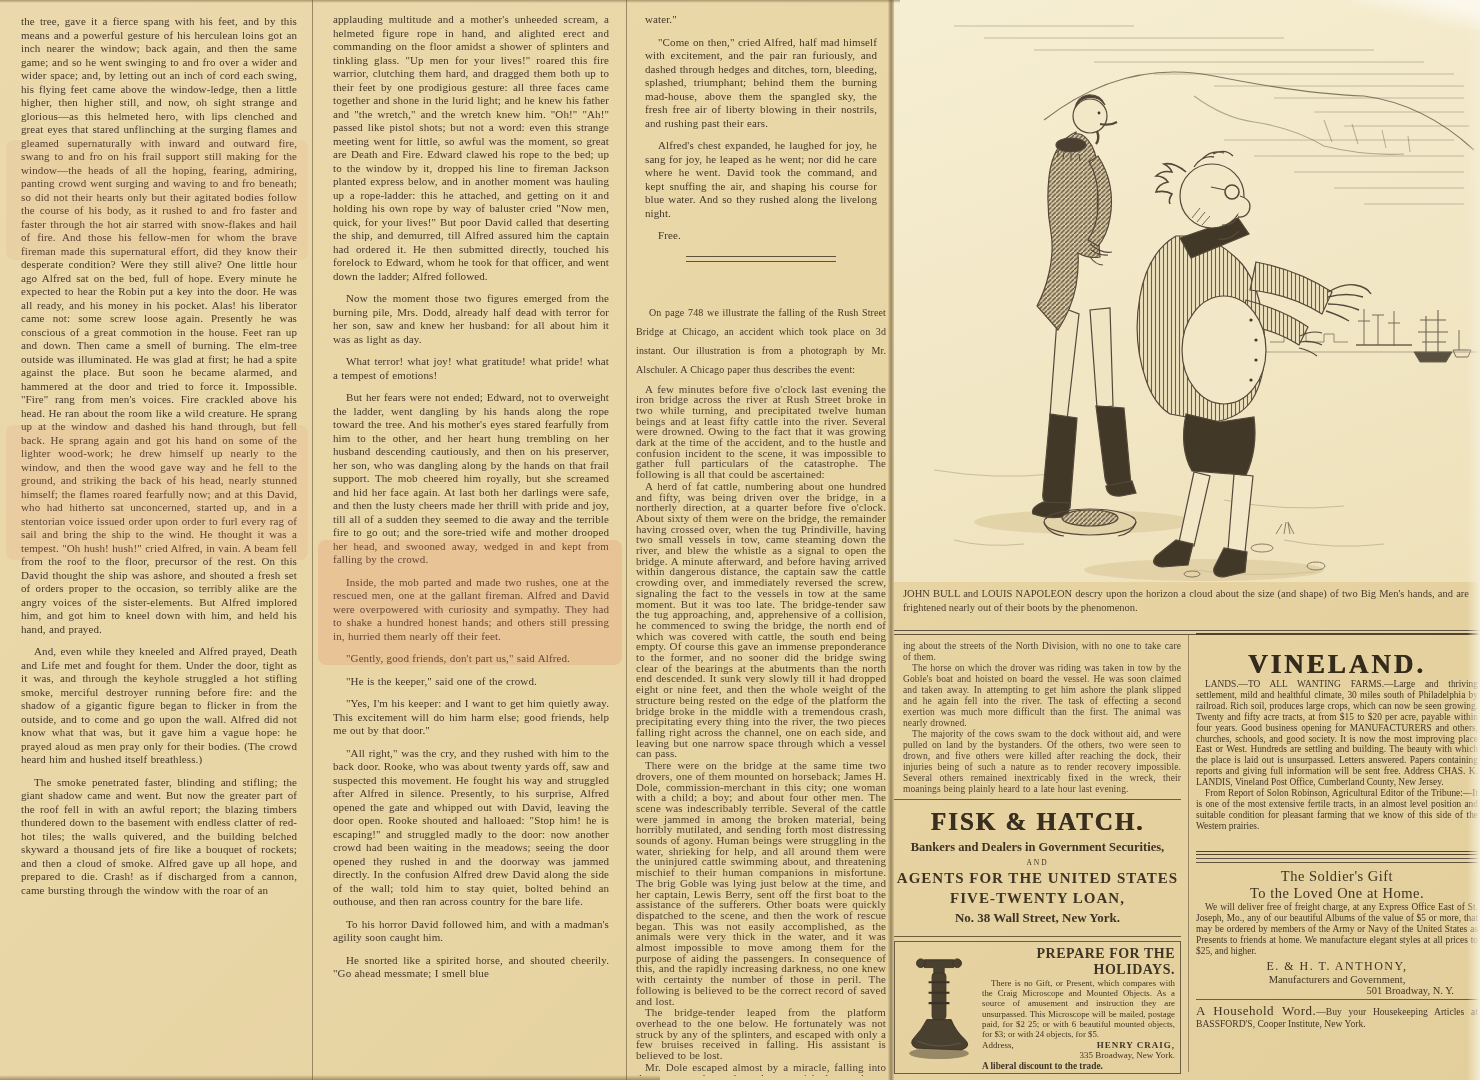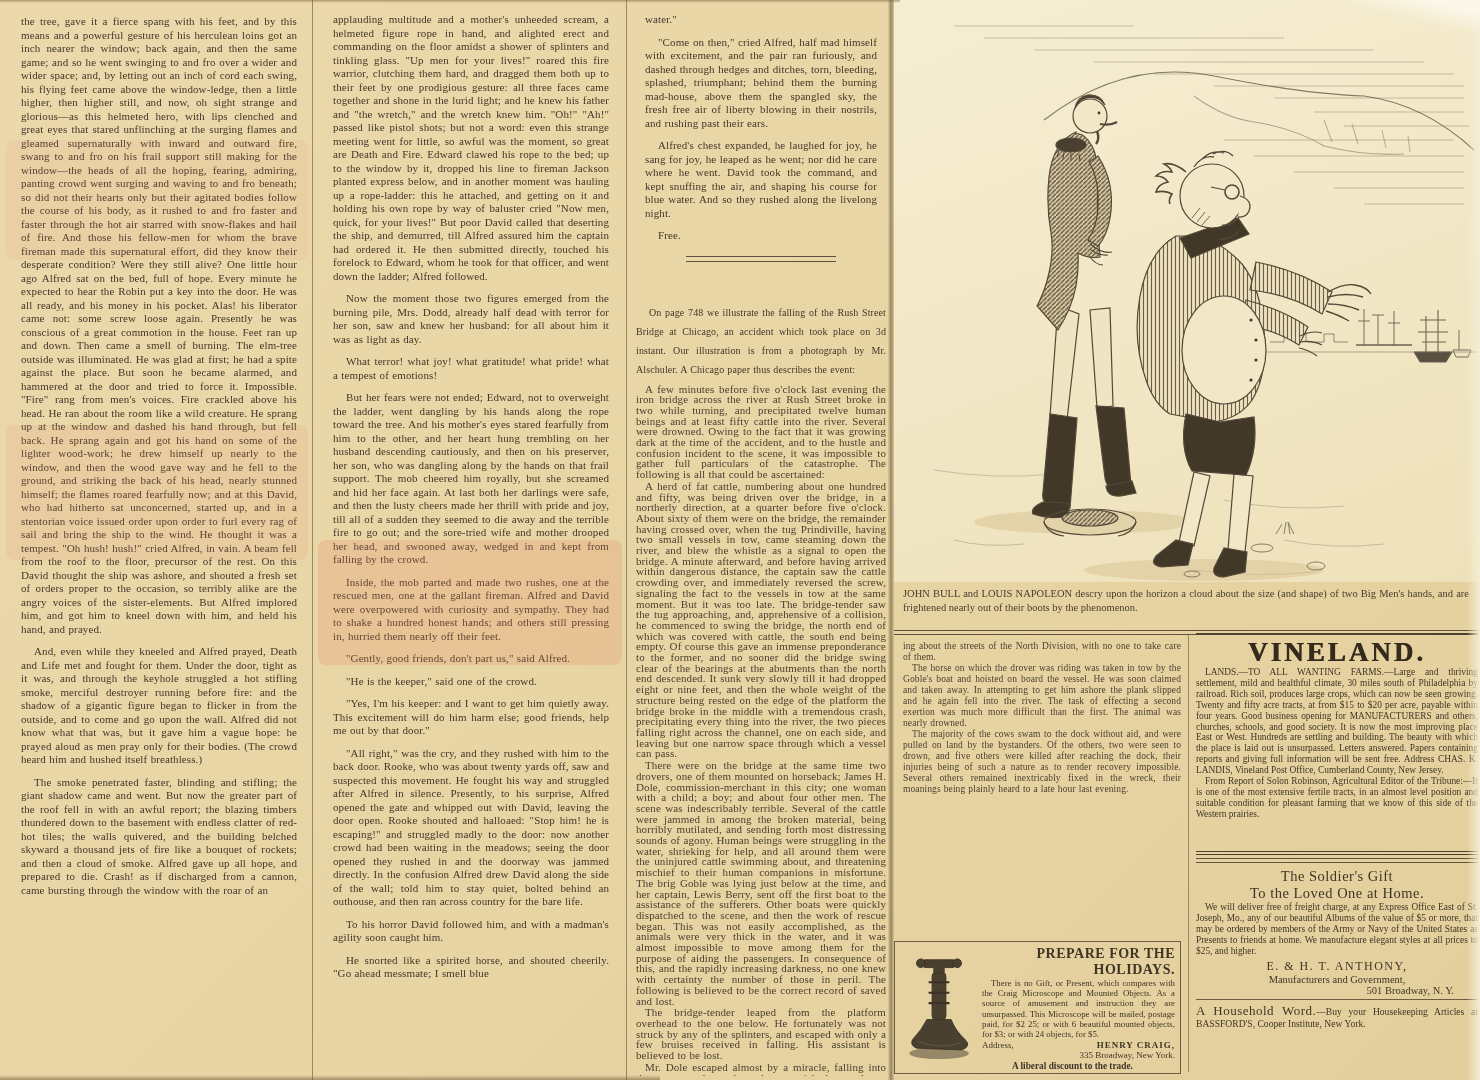--- a/index.html
+++ b/index.html
@@ -60,24 +60,24 @@
   
   #holidays{left:894px;top:941px;width:287px;height:133px;border:1px solid #6b5c42;
     box-sizing:border-box;display:flex;padding:4px 5px;gap:4px;}
   #holidays .pic{flex:0 0 78px;}
   #holidays .txt{flex:1;}
   #holidays .title{font-size:14px;font-weight:bold;letter-spacing:.5px;text-align:right;}
   #holidays .body{font-size:8.8px;line-height:10.2px;}
   #holidays .line{font-size:9px;display:flex;justify-content:space-between;margin-top:1px;}
   #holidays .contact{font-weight:bold;letter-spacing:1px;}
   #holidays .right{text-align:right;font-size:9px;}
-  #holidays .disc{font-size:9.3px;font-weight:bold;margin-top:1px;margin-left:30px;}
+  #holidays .disc{font-size:9.3px;font-weight:bold;margin-top:1px;}
   
   #vineland{left:1196px;top:633px;width:282px;height:222px;border-top:2px solid #4f4330;
-    border-bottom:4px double #4f4330;box-sizing:border-box;padding-top:2px;}
+    border-bottom:4px double #4f4330;box-sizing:border-box;padding-top:14px;}
   #vineland .title{font-size:27px;font-weight:bold;letter-spacing:3px;text-align:center;
     color:#352b1c;text-shadow:.7px 0 0 #352b1c;line-height:30px;}
   
   #soldier{left:1196px;top:858px;width:282px;height:137px;}
   #soldier .t1,#soldier .t2{font-size:14.5px;font-weight:normal;text-align:center;line-height:17px;letter-spacing:.5px;}
   #soldier .firm{font-size:12px;letter-spacing:1.5px;text-align:center;margin-top:2px;}
   #soldier .mfr{font-size:10.5px;text-align:center;}
   #soldier .addr{font-size:10.5px;text-align:right;padding-right:24px;}
   
   #household{left:1196px;top:999px;width:282px;height:50px;border-top:1px solid #6b5c42;padding-top:5px;
@@ -247,20 +247,28 @@
 
   <div id="caption">JOHN BULL and LOUIS NAPOLEON descry upon the horizon a cloud about the size (and shape) of two Big Men's hands, and are frightened nearly out of their boots by the phenomenon.</div>
   <div id="caption-rule"></div>
 
   <div id="col4" class="col">
       <p>ing about the streets of the North Division, with no one to take care of them.</p>
       <p>The horse on which the drover was riding was taken in tow by the Goble's boat and hoisted on board the vessel. He was soon claimed and taken away. In attempting to get him ashore the plank slipped and he again fell into the river. The task of effecting a second exertion was much more difficult than the first. The animal was nearly drowned.</p>
       <p>The majority of the cows swam to the dock without aid, and were pulled on land by the bystanders. Of the others, two were seen to drown, and five others were killed after reaching the dock, their injuries being of such a nature as to render recovery impossible. Several others remained inextricably fixed in the wreck, their moanings being plainly heard to a late hour last evening.</p>
     </div>
 
+  <div id="fisk" class="ad">
+    <div class="name">FISK &amp; HATCH.</div>
+    <div class="sub">Bankers and Dealers in Government Securities,</div>
+    <div class="and">AND</div>
+    <div class="big">AGENTS FOR THE UNITED STATES</div>
+    <div class="big">FIVE-TWENTY LOAN,</div>
+    <div class="addr">No. 38 Wall Street, New York.</div>
+  </div>
 
   <div id="holidays" class="ad">
     <div class="pic">
       <svg width="78" height="122" viewBox="0 0 90 125">
         <g fill="#4a4030" stroke="#3a3224" stroke-width="1">
           <ellipse cx="45" cy="116" rx="34" ry="6" opacity="0.5"></ellipse>
           <path d="M28,8 h34 v9 h-11 v6 h-12 v-6 h-11 z"></path>
           <circle cx="24" cy="12" r="5"></circle>
             <circle cx="66" cy="12" r="5"></circle>
           <rect x="37" y="23" width="16" height="54" rx="4"></rect>

